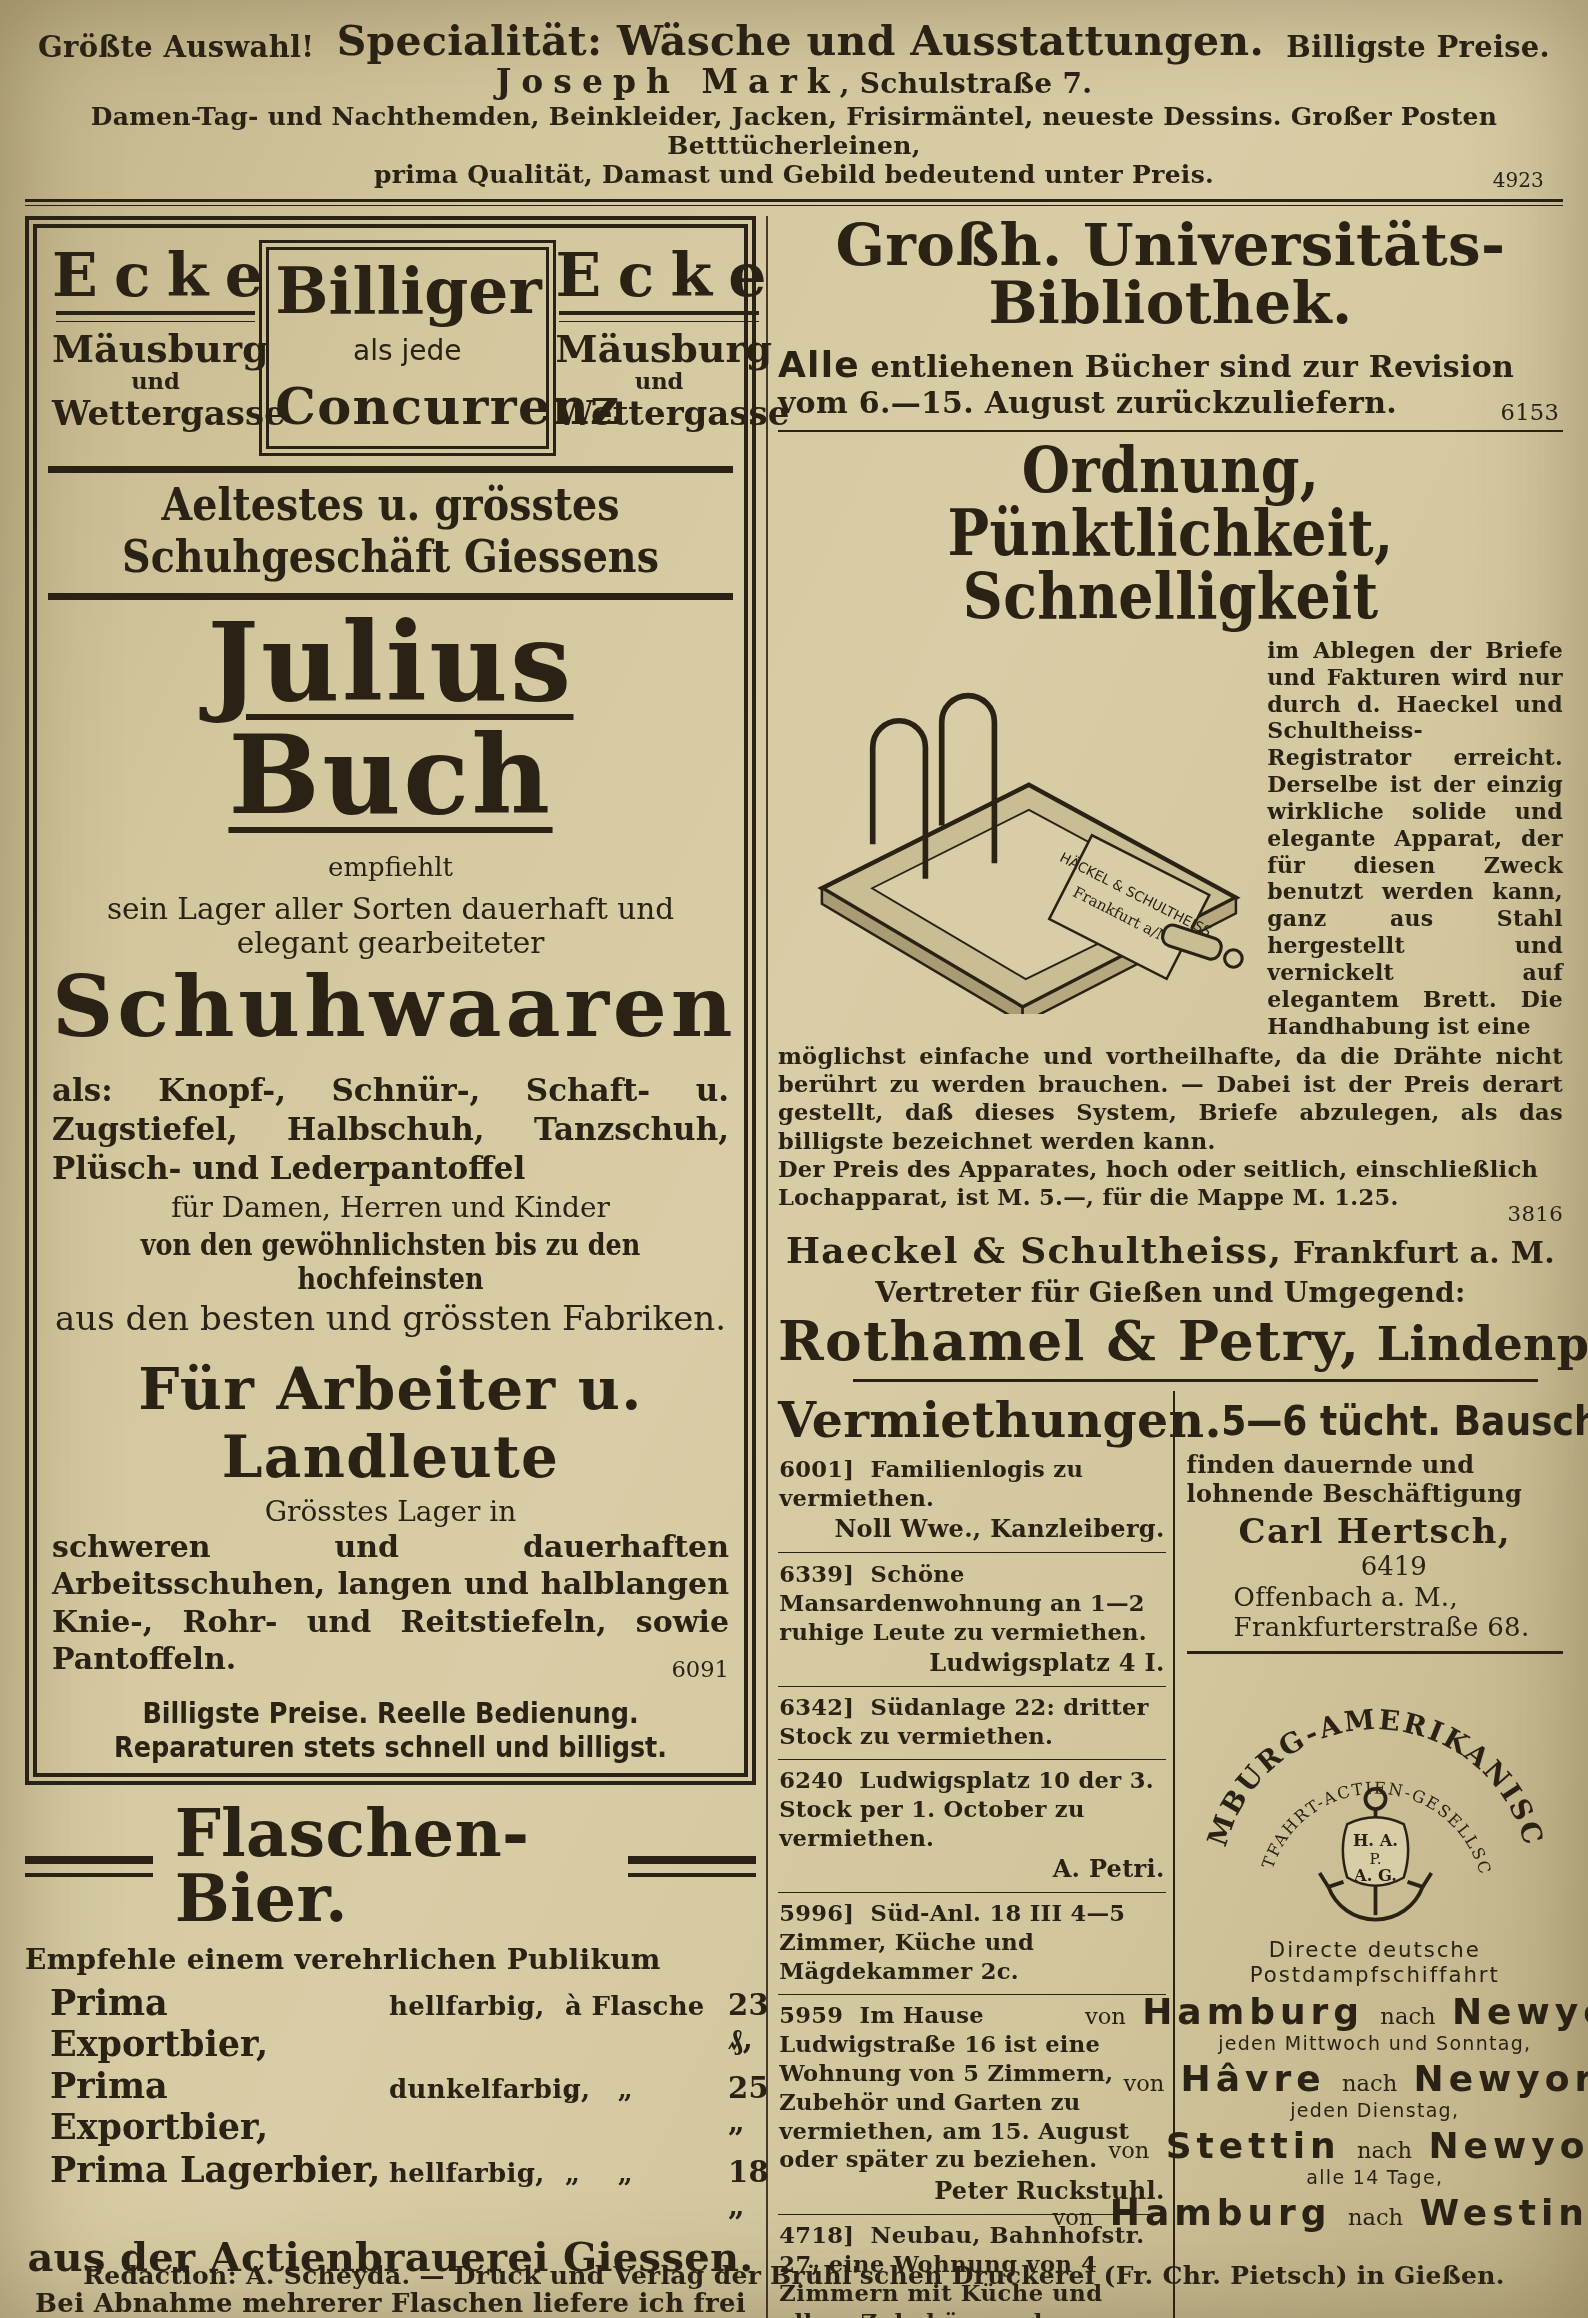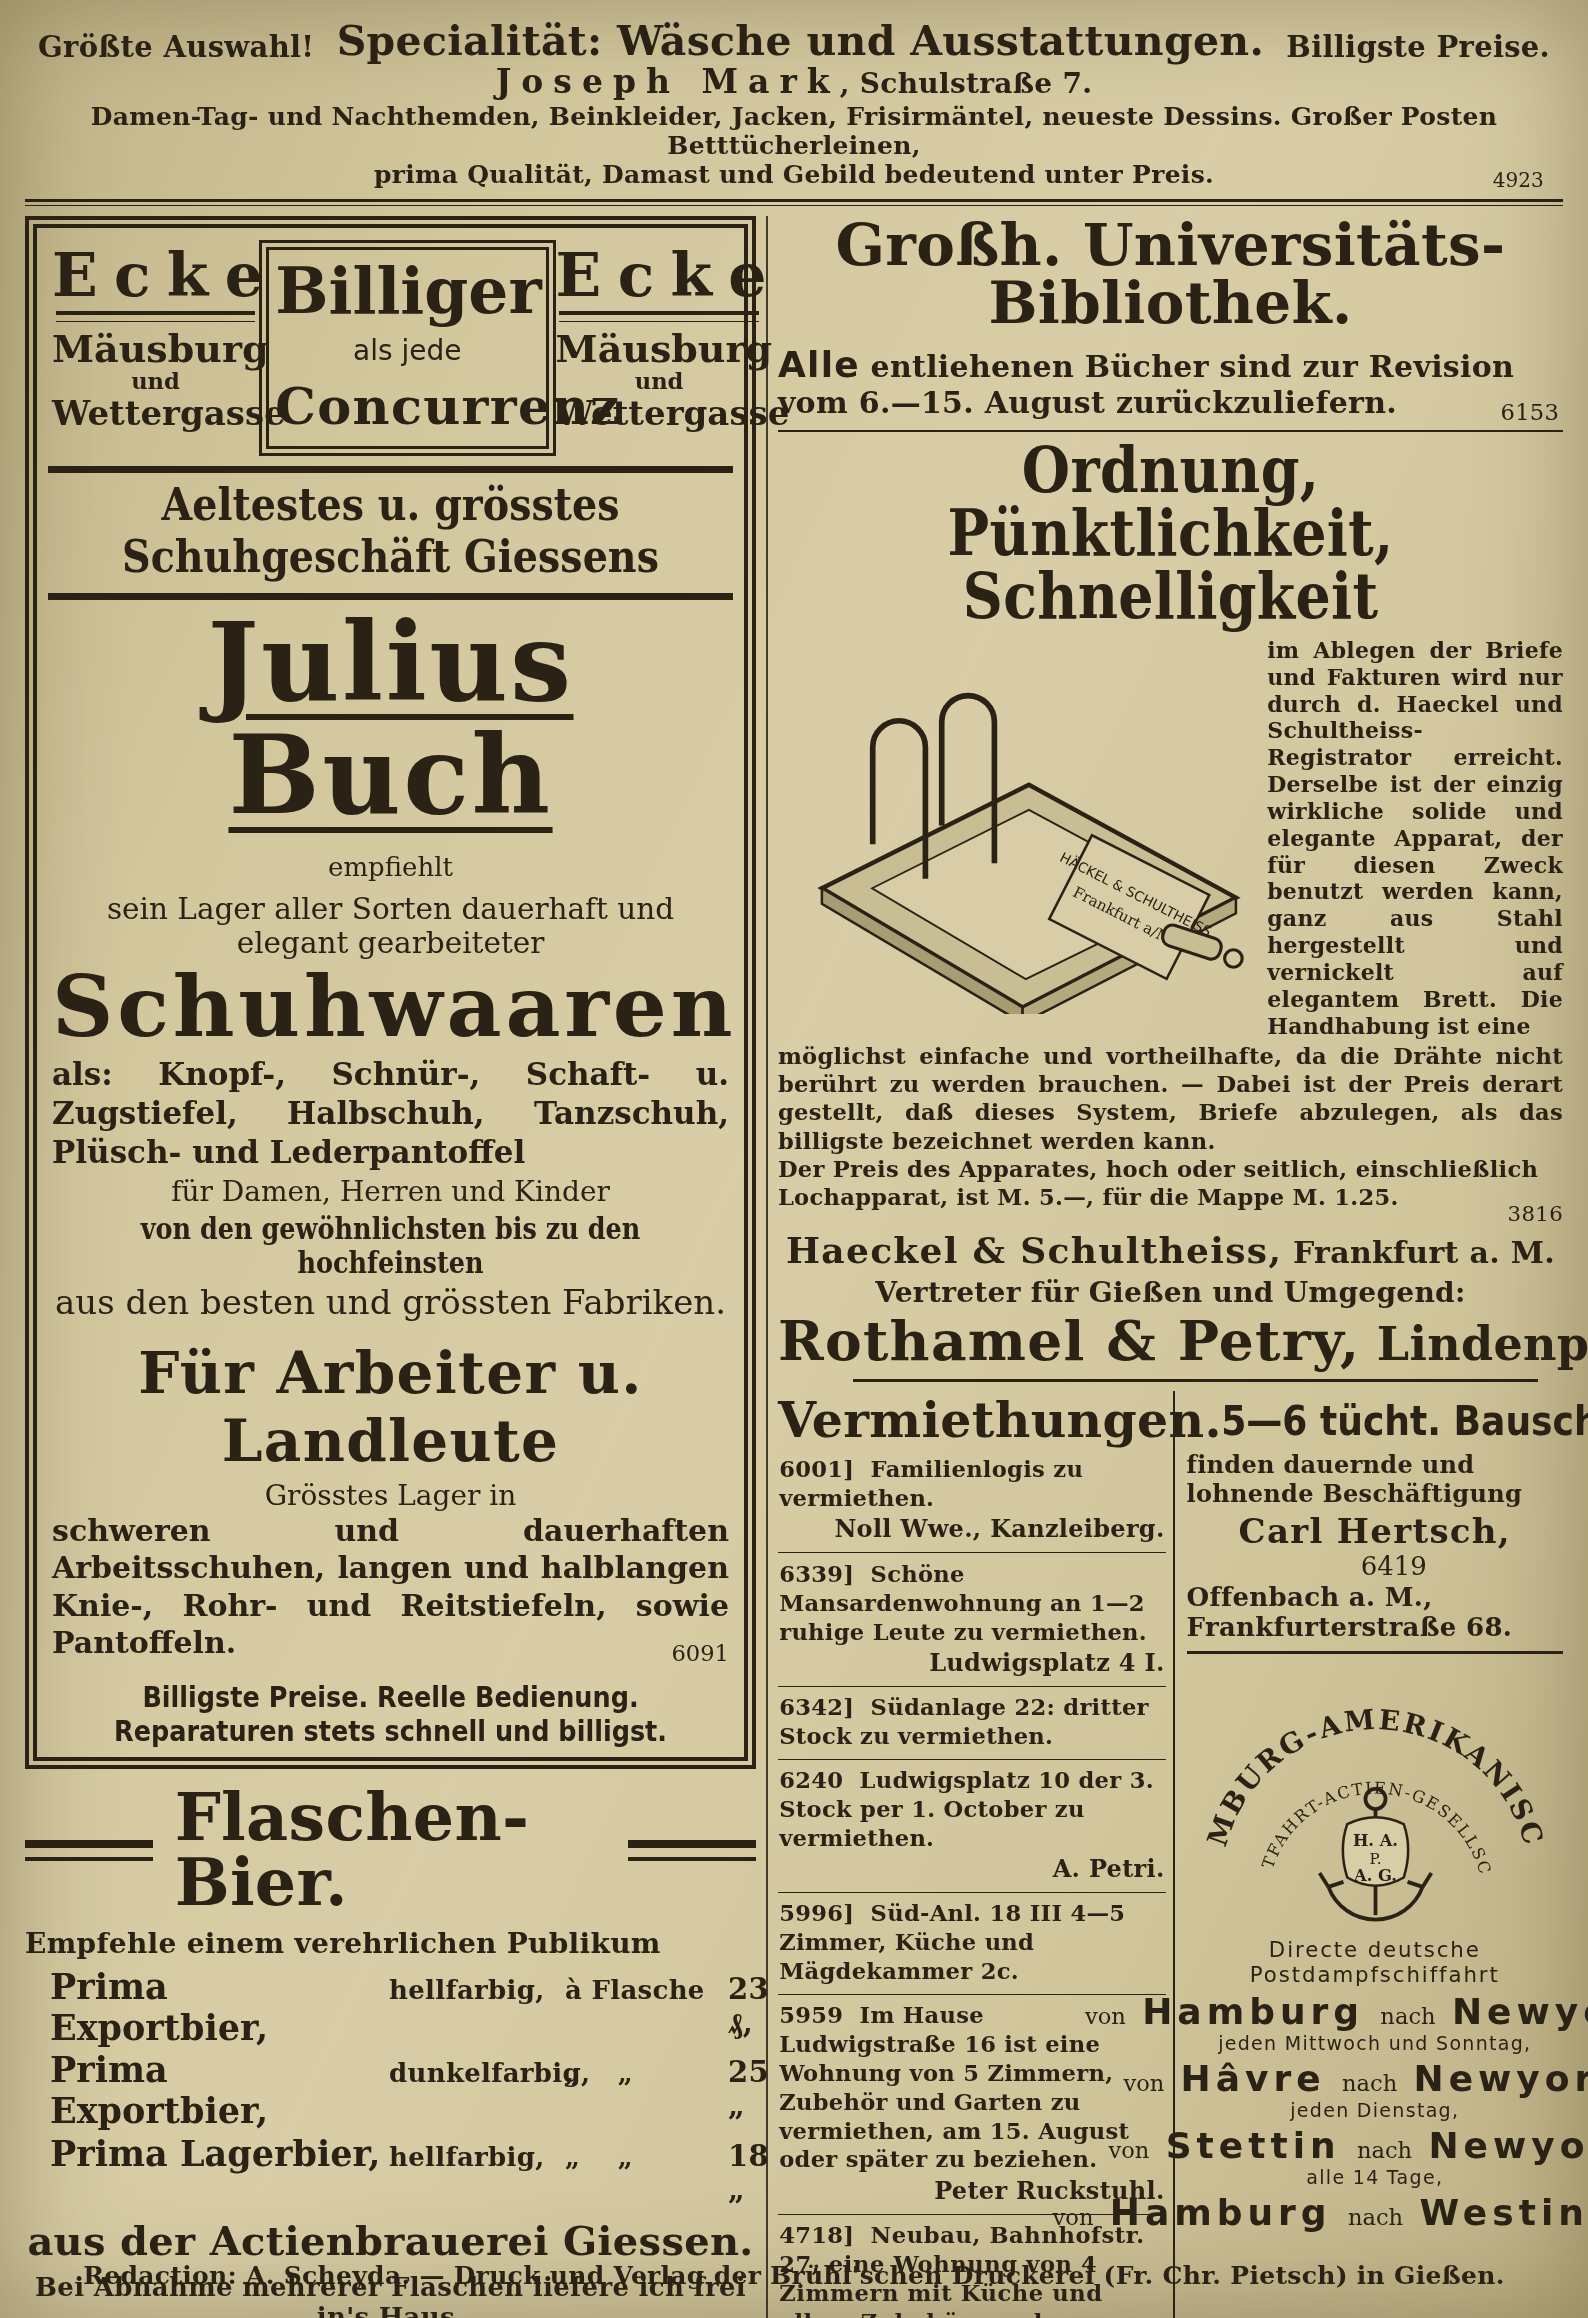--- a/index.html
+++ b/index.html
@@ -53,21 +53,21 @@
   .billiger-1{font-size:63px;font-weight:700;line-height:1;}
   .billiger-2{font-size:28px;margin-top:11.3px;}
   .billiger-3{font-size:51px;font-weight:700;margin-top:8.8px;letter-spacing:1.3px;}
   .shoe-rule{height:0;border-top:7px solid var(--ink);margin:10px -3.8px 6.3px;}
   .shoe-banner{font-size:45px;font-weight:700;line-height:1.15;}
   .julius{font-size:108px;font-weight:700;line-height:1.05;letter-spacing:2.5px;
           text-decoration:underline;text-decoration-thickness:5.6px;text-underline-offset:14px;}
   .empfiehlt{font-size:26px;margin-top:19px;}
   .lagerline{font-size:29.5px;margin-top:10px;}
   .schuhwaaren{font-size:85px;font-weight:700;letter-spacing:3.8px;line-height:1.1;}
-  .sorts{font-size:31px;font-weight:700;line-height:1.25;margin-top:2px;}
+  .sorts{font-size:31px;font-weight:700;line-height:1.25;margin-top:18px;}
   .fuer{font-size:28px;margin-top:3.8px;}
   .vonden{font-size:29px;font-weight:700;margin-top:3.8px;}
   .ausden{font-size:34px;margin-top:2.5px;}
   .arb-head{font-size:58px;font-weight:700;letter-spacing:1.3px;margin-top:16.3px;}
   .arb-sub{font-size:28px;margin-top:3.8px;}
   .arb-text{font-size:30px;font-weight:700;line-height:1.25;}
   .arb-ref{font-size:22.6px;text-align:right;margin-top:-21.3px;}
   .shoe-footer{font-size:29px;font-weight:700;margin-top:14px;}
 
   
@@ -121,21 +121,21 @@
   .entry .body{font-weight:700;}
   .entry .sig{text-align:right;font-weight:700;font-size:24px;margin-top:1.3px;}
   .entry-strong .body{letter-spacing:0.6px;}
   .entry .body{font-weight:700;}
 
   .anz-title{font-size:41px;font-weight:700;}
   .bausch-head{font-family:"DejaVu Sans",sans-serif;font-size:41px;font-weight:700;margin-top:6.3px;white-space:nowrap;}
   .bausch-sub{font-size:24px;font-weight:700;margin-top:5px;}
   .bausch-name{font-size:26px;margin-top:2.5px;}
   .bausch-name b{font-size:34px;letter-spacing:1.3px;}
-  .bausch-addr{font-size:26px;font-weight:700;margin-top:1.3px;}
+  .bausch-addr{font-size:26px;font-weight:400;margin-top:1.3px;margin-left:47px;}
 
   .hapag{margin-top:10px;}
   .hapag-direct{font-family:"DejaVu Sans",sans-serif;font-size:21.3px;letter-spacing:1.9px;margin-top:3.8px;}
   .route{margin-top:3.8px;}
   .route-main{display:flex;justify-content:center;align-items:baseline;gap:16.3px;font-size:22.6px;}
   .route-main b{font-family:"DejaVu Sans",sans-serif;font-size:36px;letter-spacing:5px;font-weight:700;}
   .route-note{font-family:"DejaVu Sans",sans-serif;font-size:19px;letter-spacing:1.3px;margin-top:0;}
 
   .page-footer{position:absolute;left:0;right:0;bottom:29px;text-align:center;font-size:25px;font-weight:700;}
 

